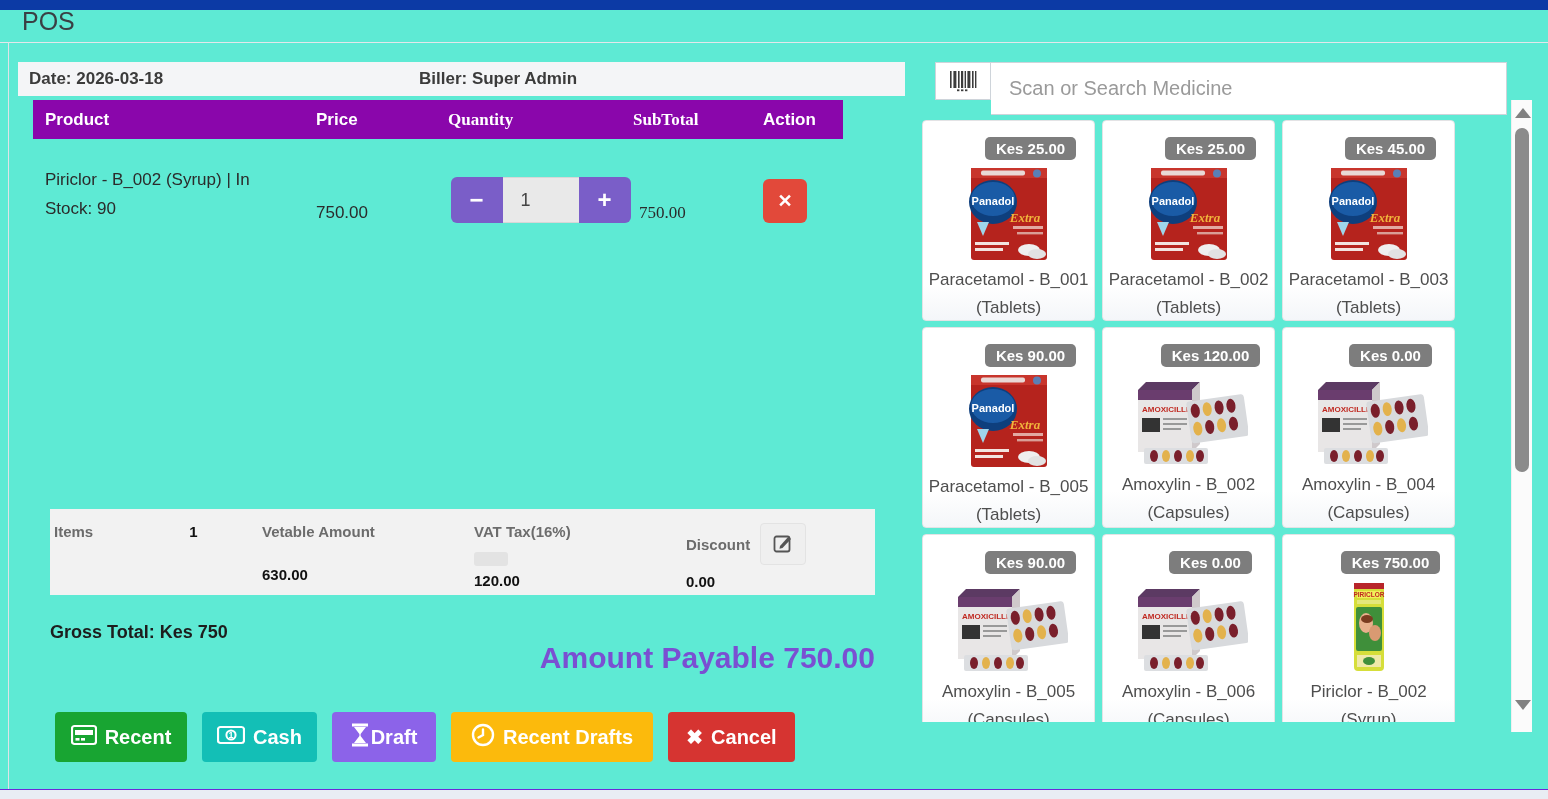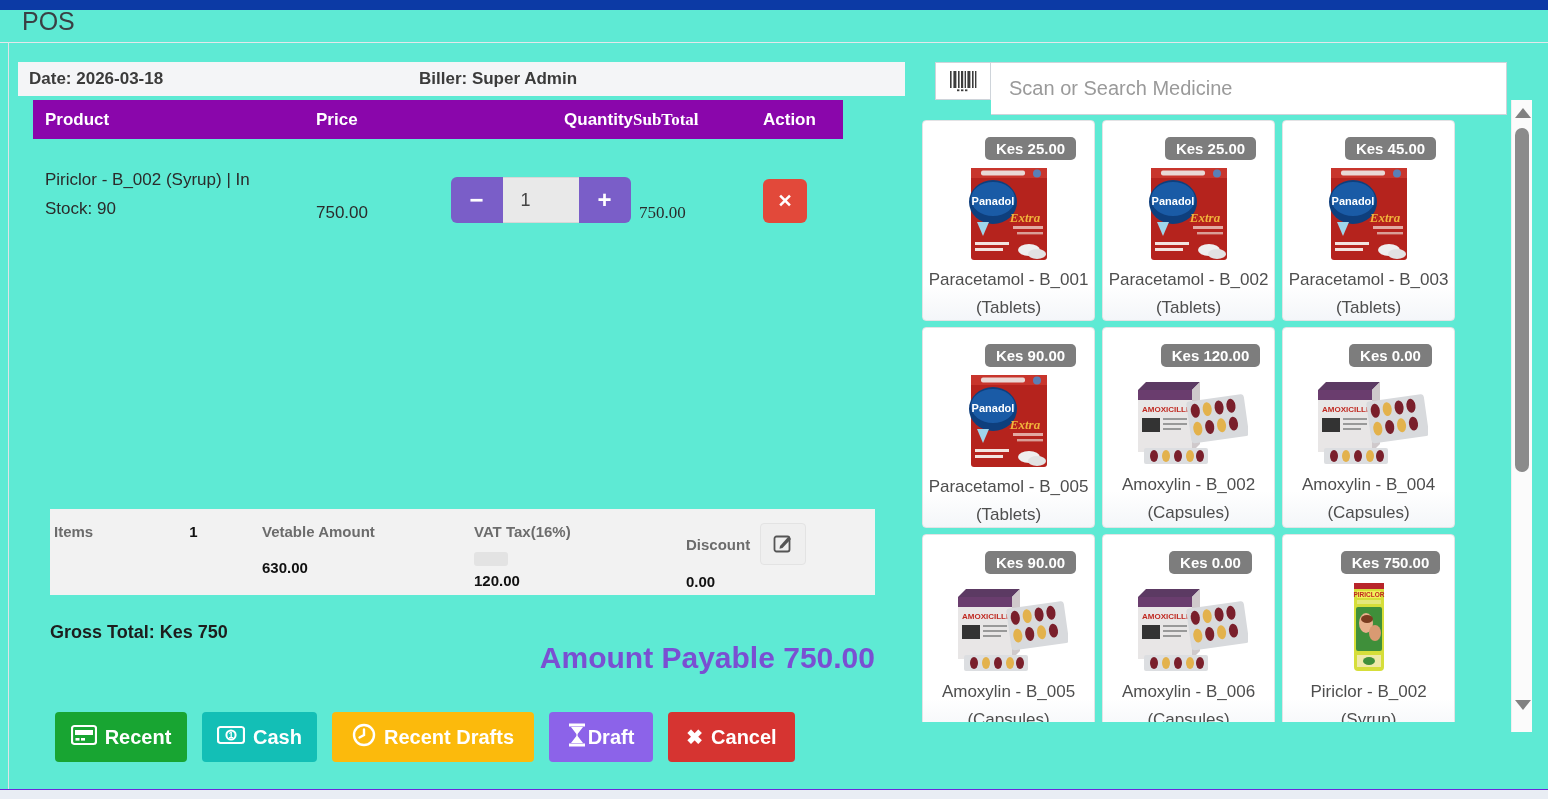--- a/index.html
+++ b/index.html
@@ -15,21 +15,21 @@
   
   .meta-bar { position:absolute; left:18px; top:62px; width:887px; height:34px; background:#f4f5f7;
               display:flex; align-items:center; font-size:17px; font-weight:bold; color:#3b3b3b; }
   .meta-date { margin-left:11px; width:390px; }
   .meta-biller { }
 
   .cart-header { position:absolute; left:33px; top:100px; width:810px; height:39px; background:#8a06ab;
                  display:flex; align-items:center; color:#ffffff; font-weight:bold; font-size:17px; }
   .col-product { width:283px; padding-left:12px; }
   .col-price   { width:132px; }
-  .col-qty     { width:185px; text-align:right; }
+  .col-qty     { width:185px; text-align:left;font-family:Liberation Serif, serif; }
   .col-sub     { width:130px;font-family:Liberation Serif, serif; }
   .col-action  { width:80px; overflow:hidden; white-space:nowrap; }
 
   .cart-row { position:absolute; left:33px; top:139px; width:810px; display:flex; align-items:flex-end;
               font-size:17px; color:#2b2b2b; padding-top:12px;margin-top:14px; }
   .cart-row .col-product { line-height:29px; padding-right:18px; }
   .cart-row .col-price { padding-top:2px; }
   .stepper { width:185px; display:flex; justify-content:center; }
   .step-btn { width:52px; height:46px; background:#7a5ec8; color:#fff; border:none; border-radius:6px;
               font-size:24px; font-weight:bold; cursor:pointer; line-height:1; }
@@ -41,21 +41,21 @@
   .delete-btn { width:44px; height:44px; background:#e2493a; border:none; border-radius:6px; color:#fff;
                 font-size:18px; font-weight:bold; cursor:pointer; }
 
   .summary { position:absolute; left:50px; top:509px; width:825px; height:86px; background:#f2f2f2;
              display:flex; font-size:15px; padding-top:14px; }
   .summary .lbl { color:#6c6c6c; font-weight:bold; }
   .summary .val { color:#111; font-weight:bold; }
   .sum-items { width:212px; display:flex; padding-left:4px; }
   .sum-items .val { margin-left:96px; }
   .sum-vetable { width:212px; }
-  .sum-vetable .val { margin-top:19px; }
+  .sum-vetable .val { margin-top:26px; }
   .sum-vat { width:212px; }
   .vat-pill { display:block; width:34px; height:14px; background:#e3e3e3; border-radius:3px; margin:12px 0 6px 0; }
   .sum-discount { width:185px; }
   .discount-head { display:flex; align-items:center; }
   .edit-btn { margin-left:10px; width:46px; height:42px; background:#efefef; border:1px solid #e3e3e3; border-radius:4px;
               display:flex; align-items:center; justify-content:center; cursor:pointer; color:#555; }
   .sum-discount .val { margin-top:8px; }
 
   .gross-total { position:absolute; left:50px; top:622px; font-size:18px; font-weight:bold; color:#1d1d1d; }
   .amount-payable { position:absolute; left:0; top:641px; width:875px; text-align:right;
@@ -182,34 +182,34 @@
       <span>Recent</span>
     </button>
     <button class="pay-btn btn-cash">
       <span><svg width="28" height="20" viewBox="0 0 28 20">
             <rect x="1" y="2" width="26" height="16" rx="2.5" fill="none" stroke="#fff" stroke-width="2.2"></rect>
             <circle cx="14" cy="10" r="4.6" fill="none" stroke="#fff" stroke-width="2"></circle>
             <text x="14" y="13.4" text-anchor="middle" font-size="9" font-family="Liberation Sans, sans-serif" font-weight="bold" fill="#fff">1</text>
           </svg></span>
       <span>Cash</span>
     </button>
-    <button class="pay-btn btn-recent">
-      <span><svg width="24" height="24" viewBox="0 0 24 24">
-            <circle cx="12" cy="12" r="10" fill="none" stroke="#fff" stroke-width="2.4"></circle>
-            <path d="M12 6.5 L12 12 L7.5 14.5" fill="none" stroke="#fff" stroke-width="2.4" stroke-linecap="round"></path>
-          </svg></span>
-      <span>Recent Drafts</span>
-    </button>
     <button class="pay-btn btn-draft">
       <span><svg width="18" height="24" viewBox="0 0 18 24">
             <rect x="1" y="0.5" width="16" height="3" fill="#fff"></rect>
             <rect x="1" y="20.5" width="16" height="3" fill="#fff"></rect>
             <path d="M3 4 L15 4 L9.6 11 L9.6 13 L15 20 L3 20 L8.4 13 L8.4 11 Z" fill="#fff"></path>
           </svg></span>
       <span>Draft</span>
+    </button>
+    <button class="pay-btn btn-recent">
+      <span><svg width="24" height="24" viewBox="0 0 24 24">
+            <circle cx="12" cy="12" r="10" fill="none" stroke="#fff" stroke-width="2.4"></circle>
+            <path d="M12 6.5 L12 12 L7.5 14.5" fill="none" stroke="#fff" stroke-width="2.4" stroke-linecap="round"></path>
+          </svg></span>
+      <span>Recent Drafts</span>
     </button>
     <button class="pay-btn btn-cancel">
       <span>✖</span>
       <span>Cancel</span>
     </button>
   </div>
 
   <div class="search-bar">
     <span class="barcode-box">
       <svg width="30" height="22" viewBox="0 0 30 22">

